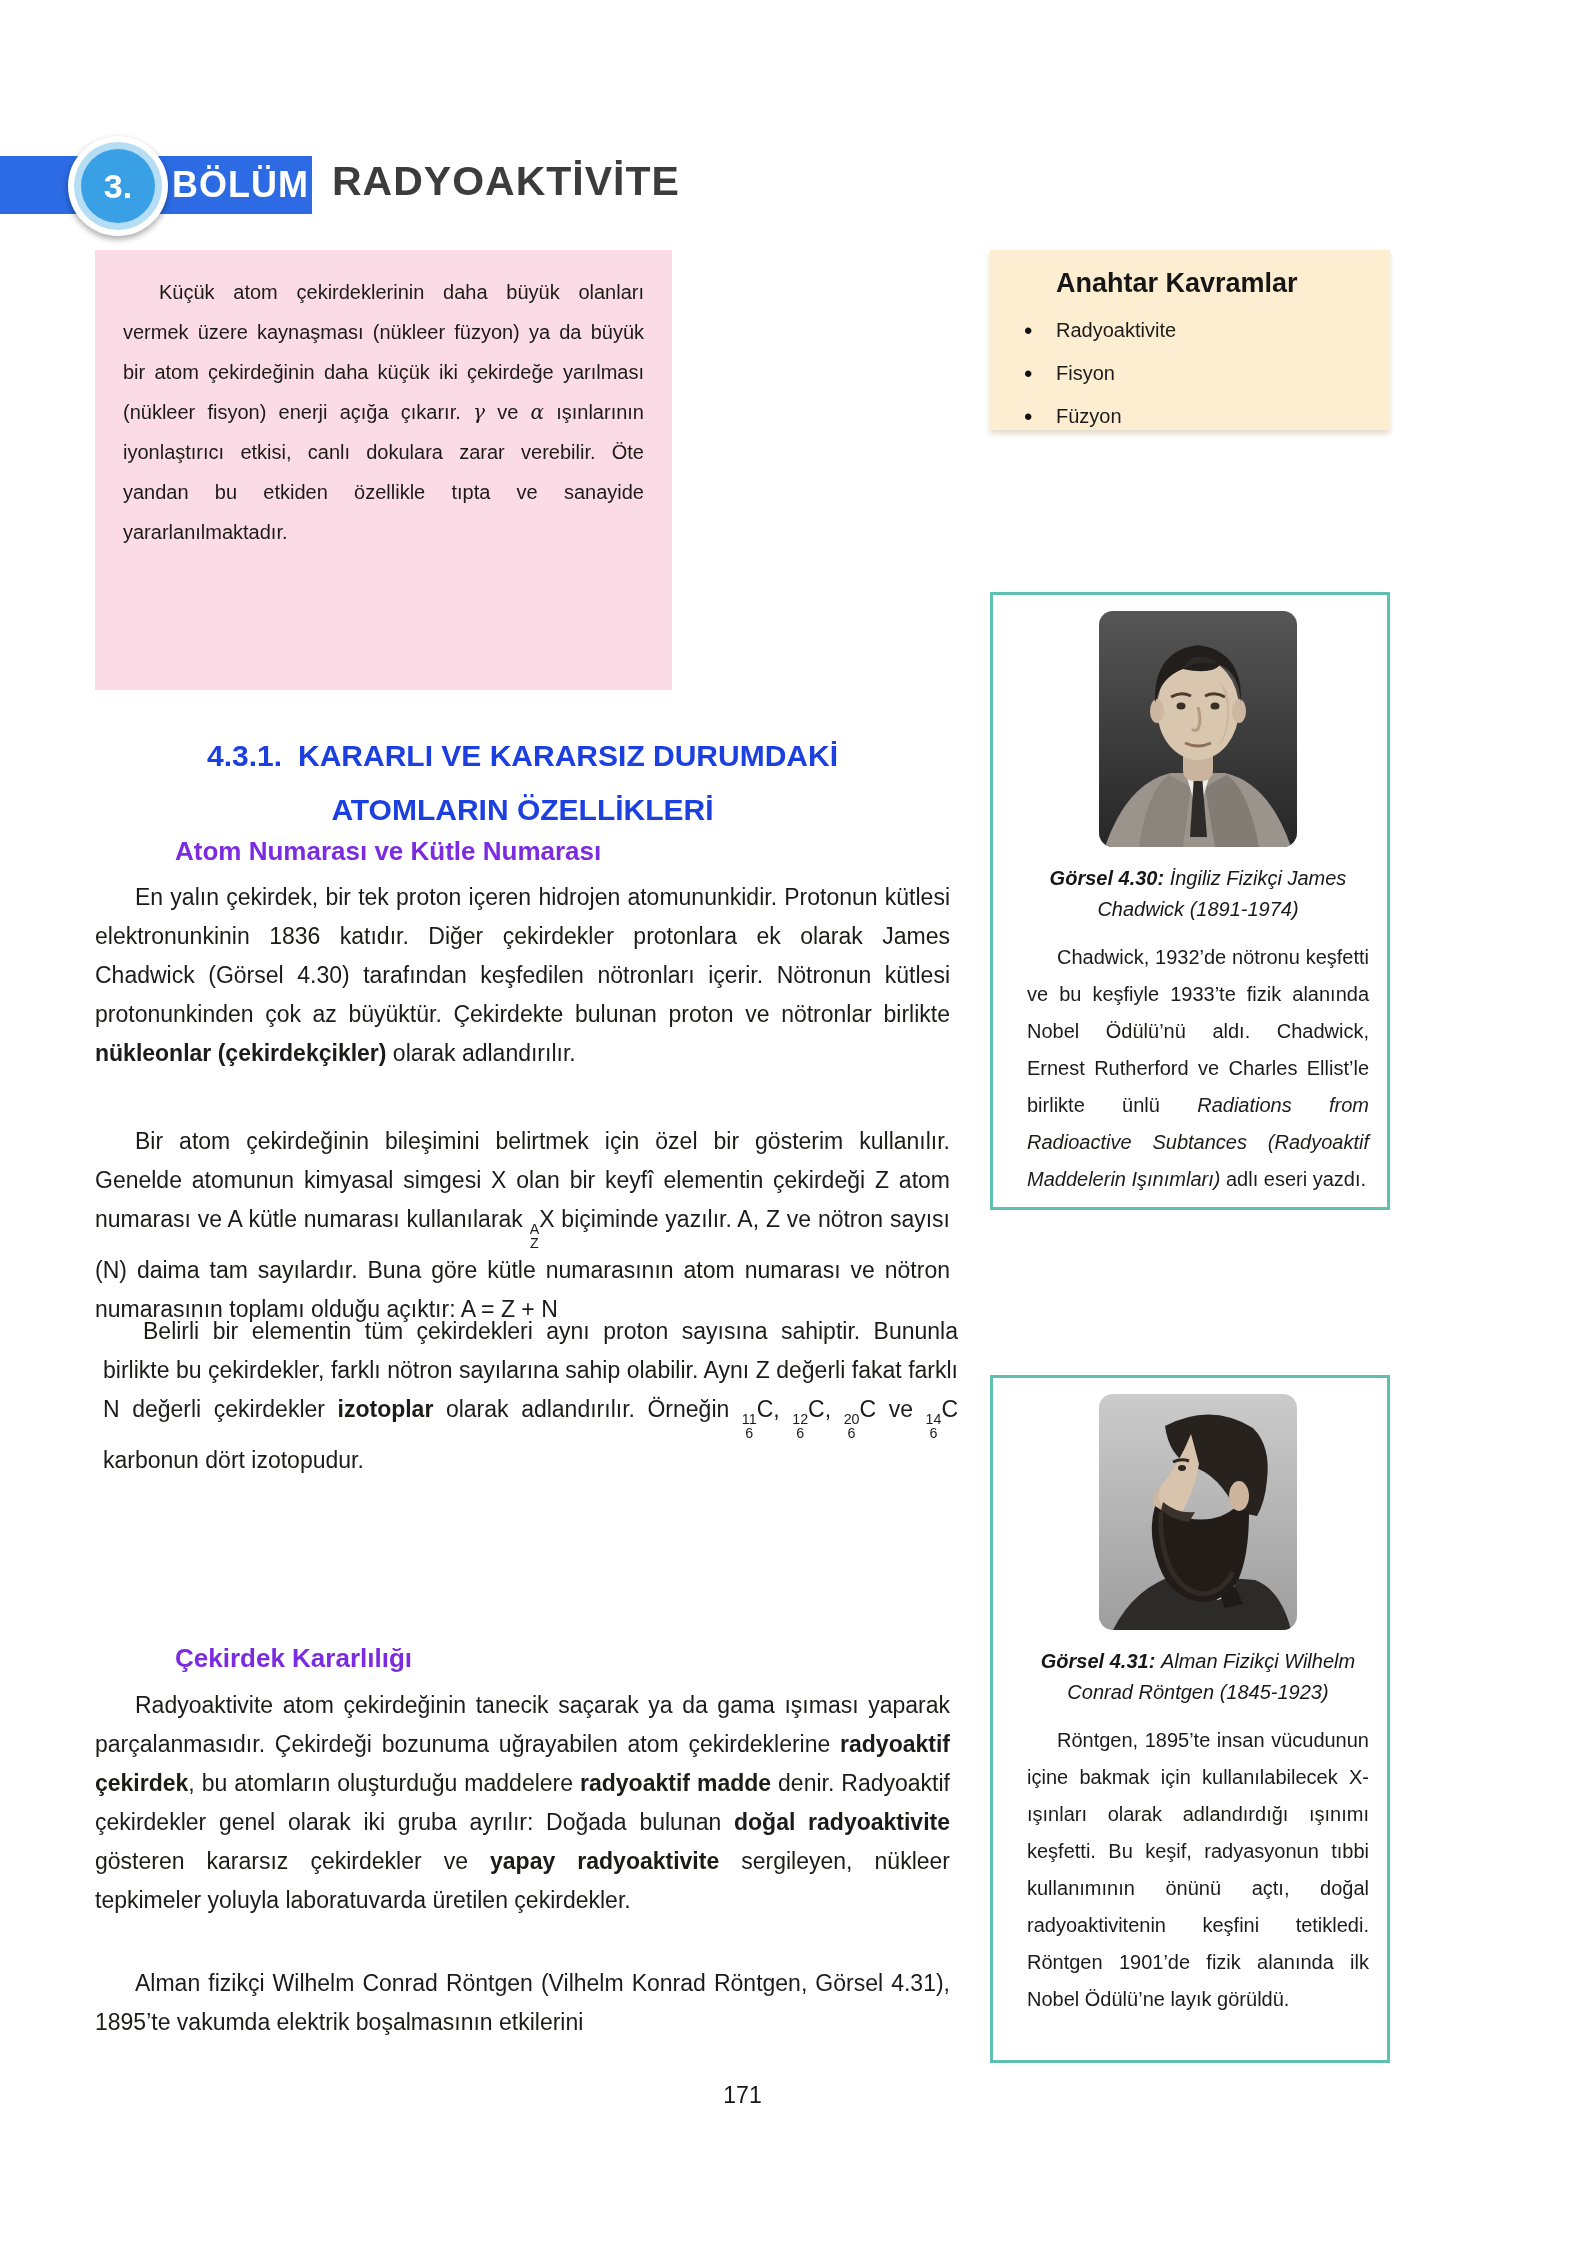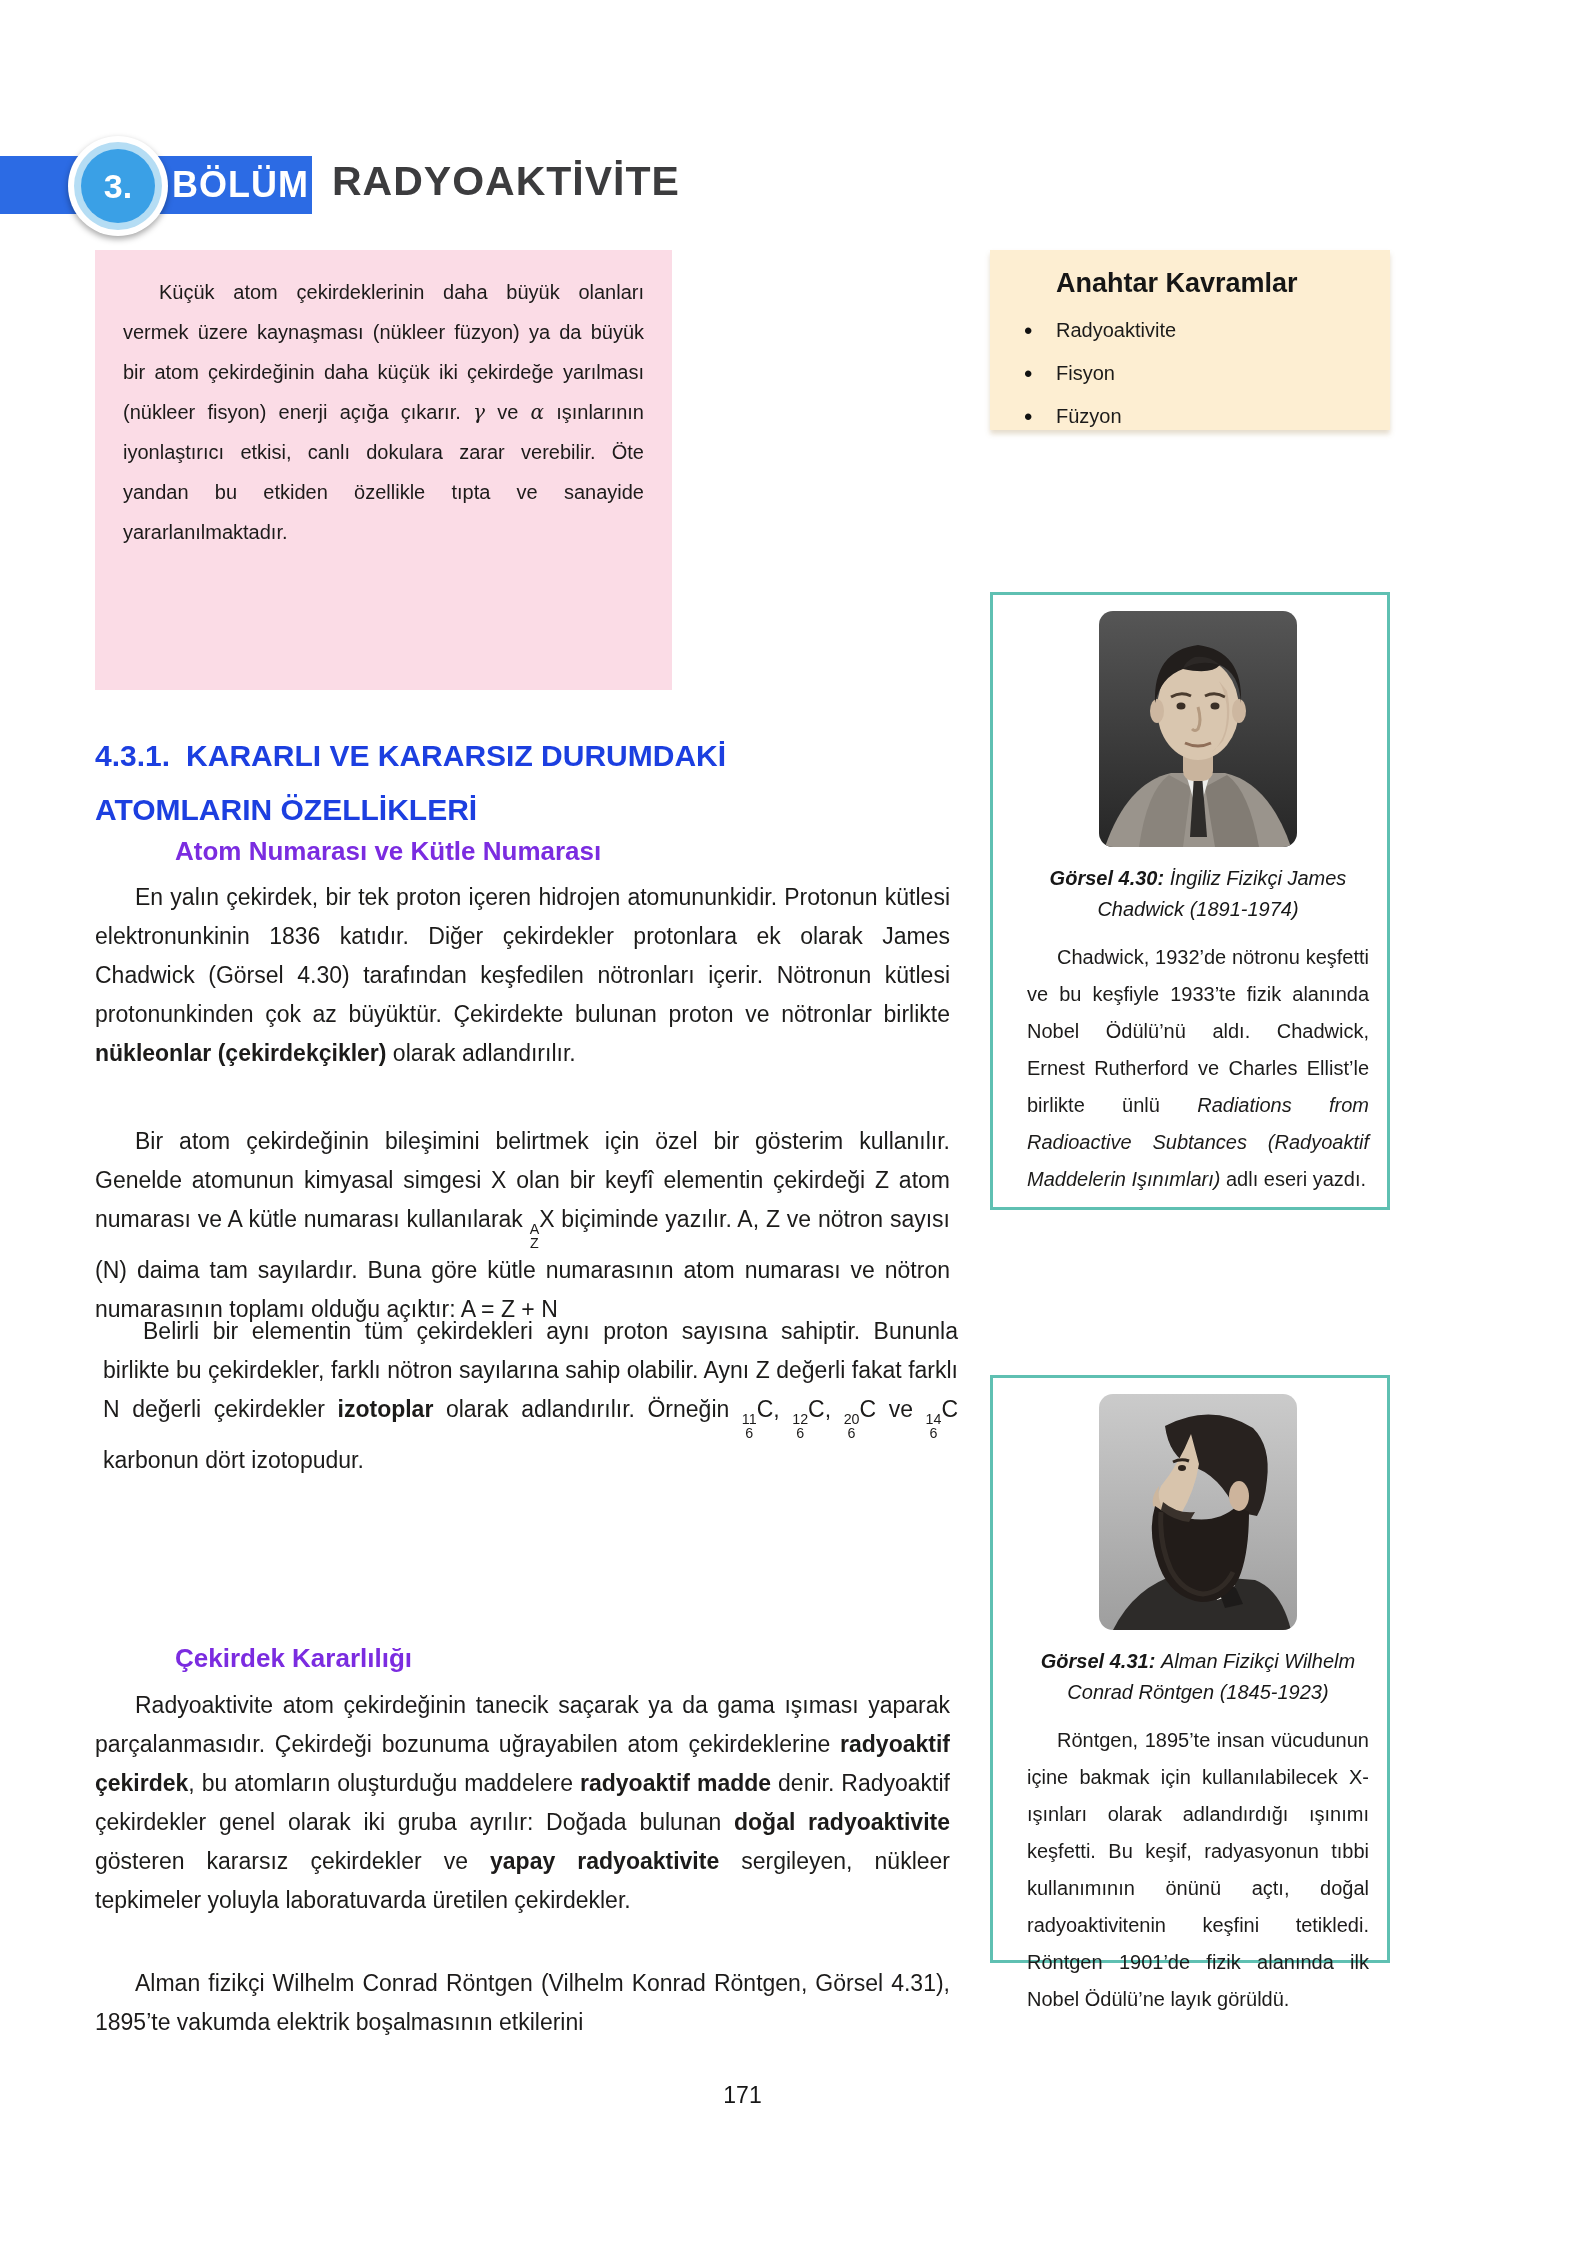--- a/index.html
+++ b/index.html
@@ -79,21 +79,21 @@
     font-size:20px;color:#1c1b1a;margin-top:20px;
     padding-left:44px;position:relative;
   }
   .key-box li::before{
     content:"•";position:absolute;left:12px;top:-2px;font-size:24px;color:#111;
   }
 
   
   .section-heading{
     position:absolute;left:95px;top:704px;width:855px;
-    color:#1c3fe0;font-weight:700;font-size:30px;line-height:54px;
+    text-align:center;color:#1c3fe0;font-weight:700;font-size:30px;line-height:54px;
   }
   .section-heading .num{margin-right:16px;}
   .subheading{
     position:absolute;left:175px;
     color:#7b2ce0;font-weight:700;font-size:26px;margin:0;
   }
   #sub1{top:836px;}
   #sub2{top:1643px;}
 
   
@@ -116,21 +116,21 @@
 
   
   .figure-box{
     position:absolute;left:990px;width:400px;
     background:#ffffff;border:3px solid #5fc0b2;
     box-sizing:border-box;
     display:flex;flex-direction:column;align-items:center;
     padding:16px 18px 0 34px;
   }
   #fig1{top:592px;height:618px;}
-  #fig2{top:1375px;height:588px;}
+  #fig2{top:1375px;height:688px;}
   .photo{
     width:198px;height:236px;border-radius:14px;overflow:hidden;flex:0 0 auto;
   }
   .photo svg{display:block;}
   .fig-caption{
     margin-top:16px;
     font-size:20px;line-height:31px;text-align:center;
     font-style:italic;color:#171717;
   }
   .fig-caption .cap-label{font-weight:700;}

